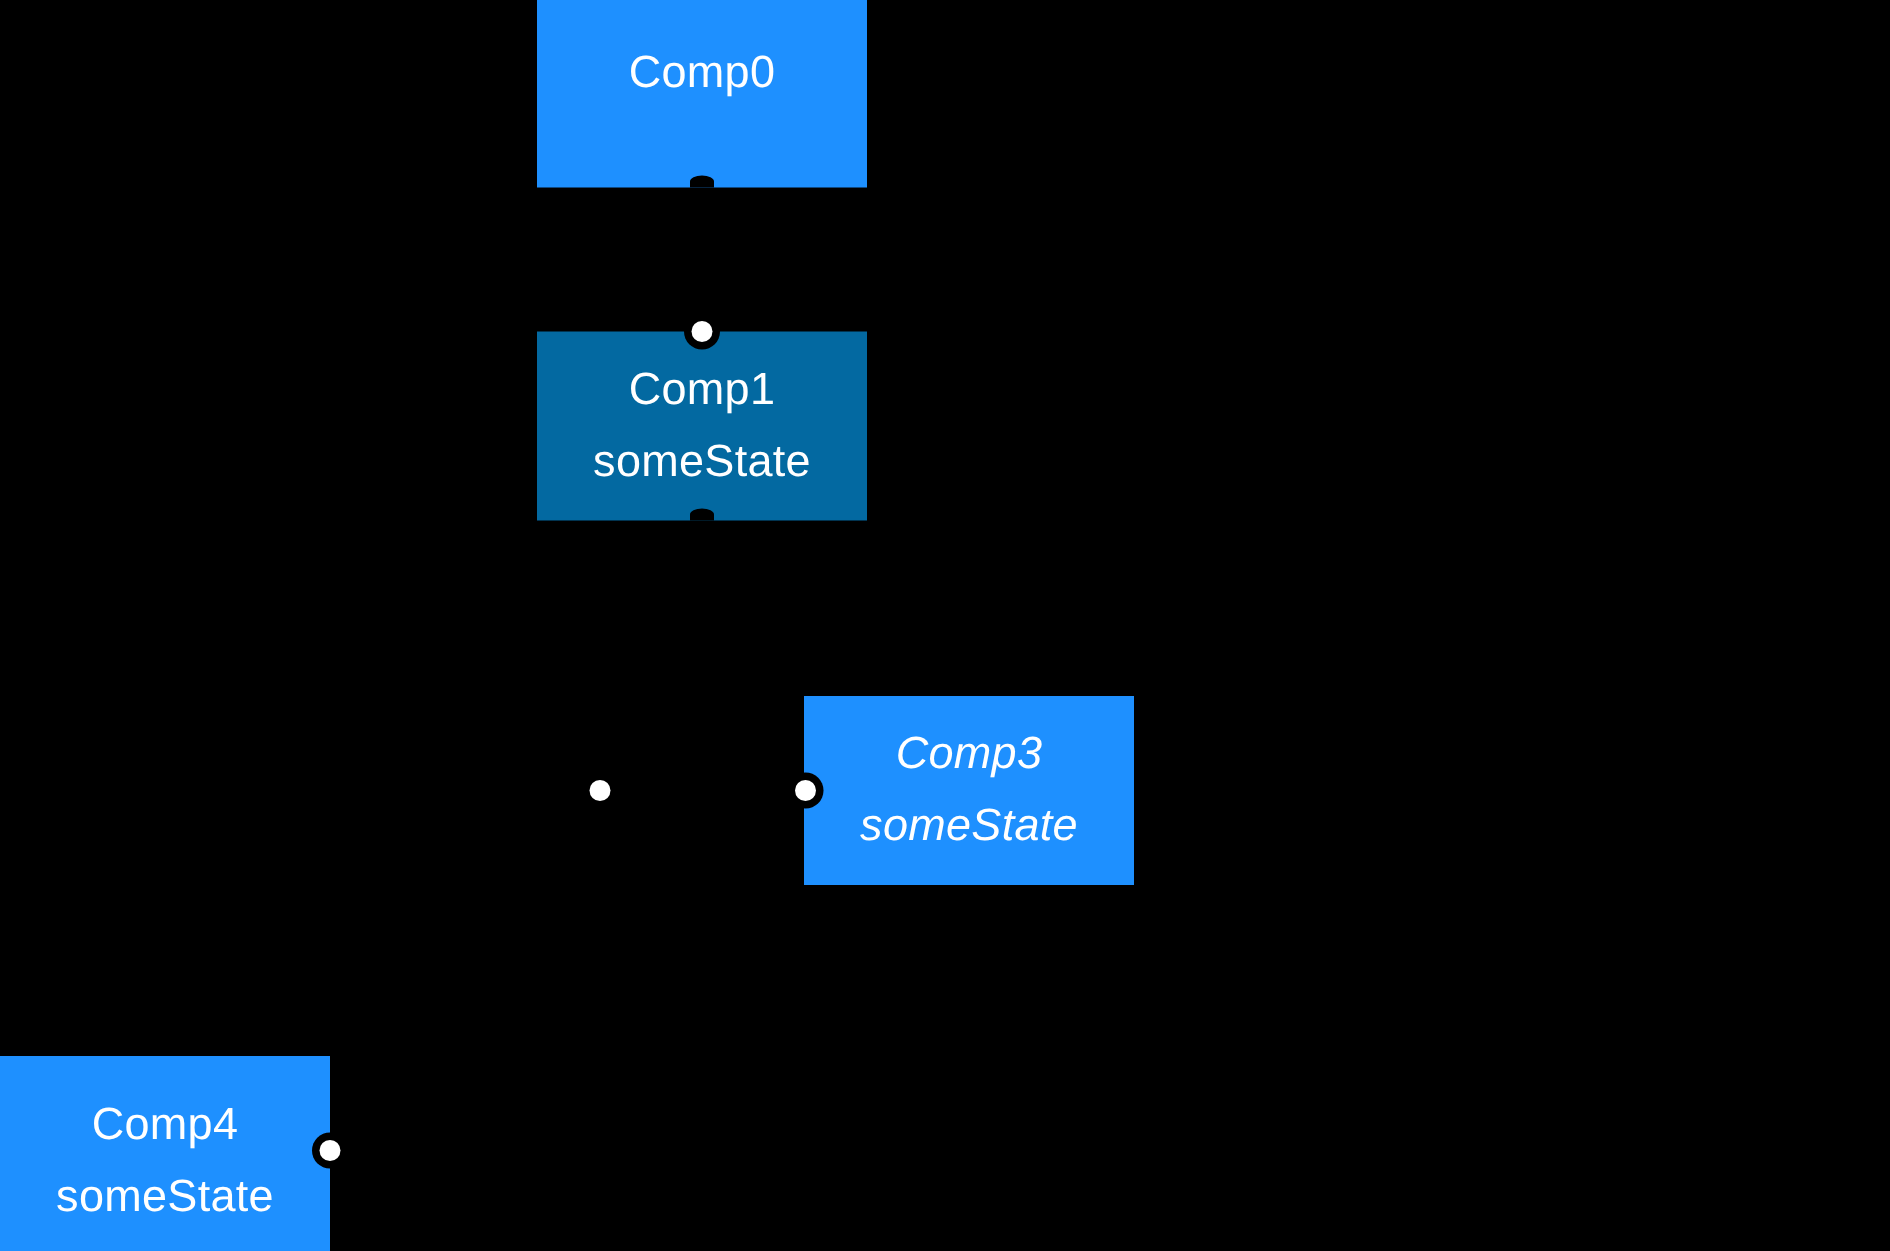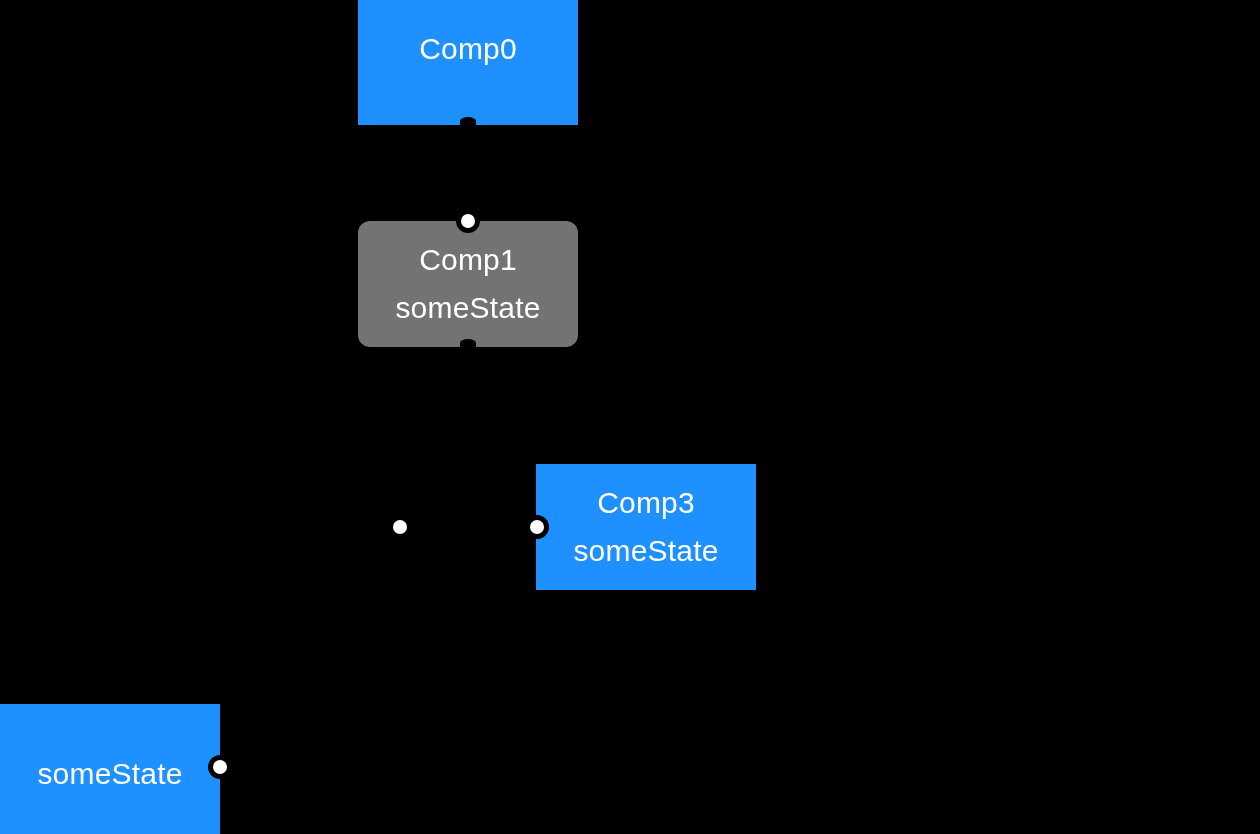--- a/index.html
+++ b/index.html
@@ -70,29 +70,30 @@
     z-index: 15;
   }
 </style>
 </head>
 <body>
 
 <div id="canvas">
     <div class="node" style="left: 358px; top: -27px; width: 220px; height: 152px; background: rgb(30, 144, 255); color: rgb(255, 255, 255);">
       <span class="line">Comp0</span>
     </div>
-    <div class="node" style="left: 358px; top: 221px; width: 220px; height: 126px; background: #737373; color: rgb(255, 255, 255); border-radius: 12px;">
+    <div class="node" style="left: 358px; top: 221px; width: 220px; height: 126px; background: #0369a1; color: rgb(255, 255, 255);">
       <span class="line">Comp1</span>
       <span class="line">someState</span>
     </div>
-    <div class="node" style="left: 536px; top: 464px; width: 220px; height: 126px; background: rgb(30, 144, 255); color: rgb(255, 255, 255);">
+    <div class="node" style="left: 536px; top: 464px; width: 220px; height: 126px; background: rgb(30, 144, 255); color: rgb(255, 255, 255); font-style: italic;">
       <span class="line">Comp3</span>
       <span class="line">someState</span>
     </div>
     <div class="node" style="left: 0px; top: 704px; width: 220px; height: 140px; background: rgb(30, 144, 255); color: rgb(255, 255, 255);">
+      <span class="line">Comp4</span>
       <span class="line">someState</span>
     </div>
     <div class="notch" style="left: 468px; top: 125px; background: rgb(0, 0, 0);"></div>
     <div class="notch" style="left: 468px; top: 347px; background: rgb(0, 0, 0);"></div>
     <div class="notch" style="left: 290px; top: 590px; background: rgb(0, 0, 0);"></div>
     <div class="port" style="left: 468px; top: 221px; background: rgb(255, 255, 255); box-shadow: rgb(0, 0, 0) 0px 0px 0px 5px;"></div>
     <div class="port" style="left: 400px; top: 527px; background: rgb(255, 255, 255); box-shadow: rgb(0, 0, 0) 0px 0px 0px 5px;"></div>
     <div class="port" style="left: 537px; top: 527px; background: rgb(255, 255, 255); box-shadow: rgb(0, 0, 0) 0px 0px 0px 5px;"></div>
     <div class="port" style="left: 220px; top: 767px; background: rgb(255, 255, 255); box-shadow: rgb(0, 0, 0) 0px 0px 0px 5px;"></div>
   </div>

